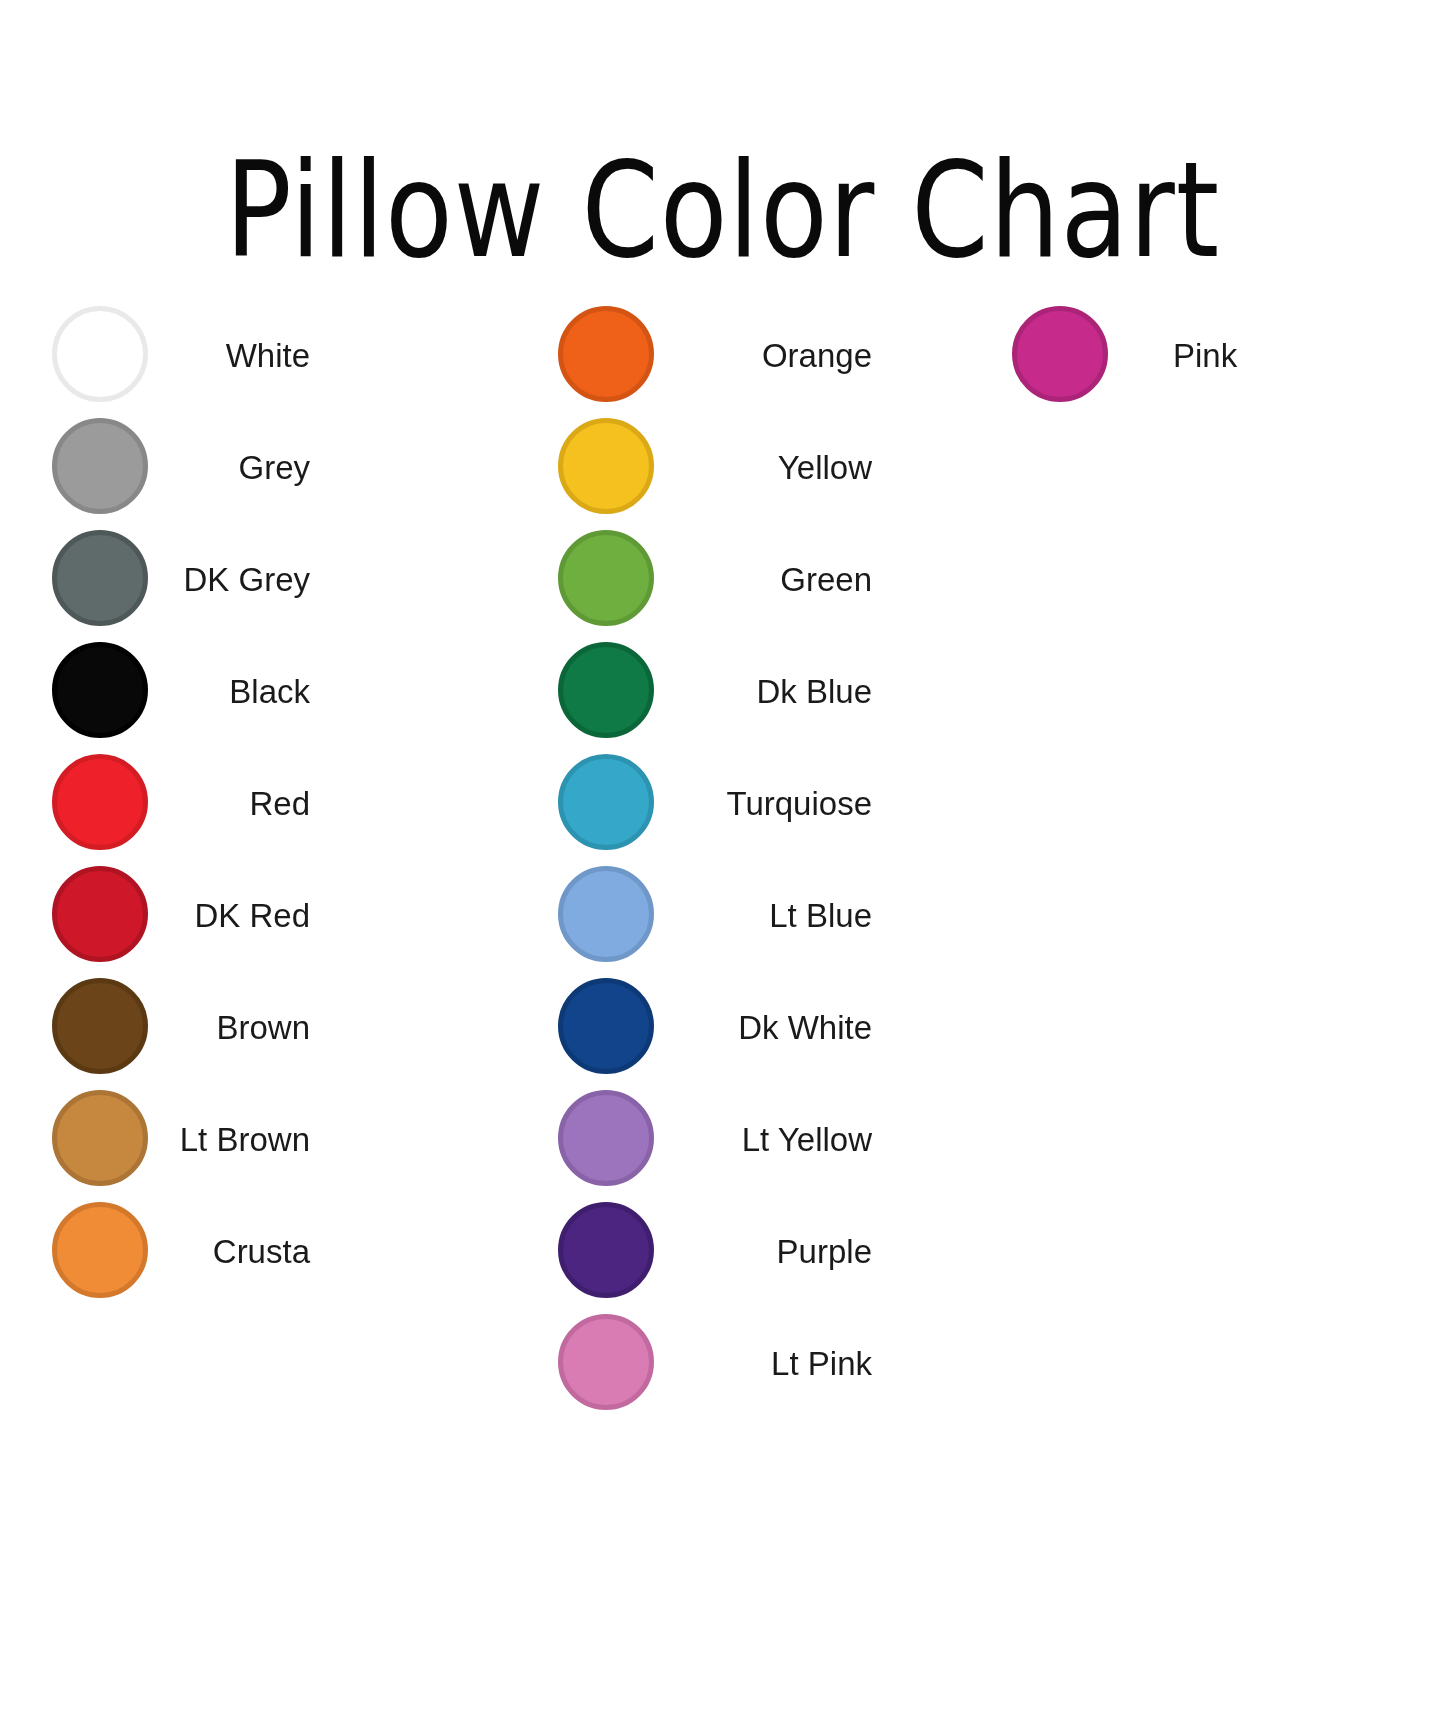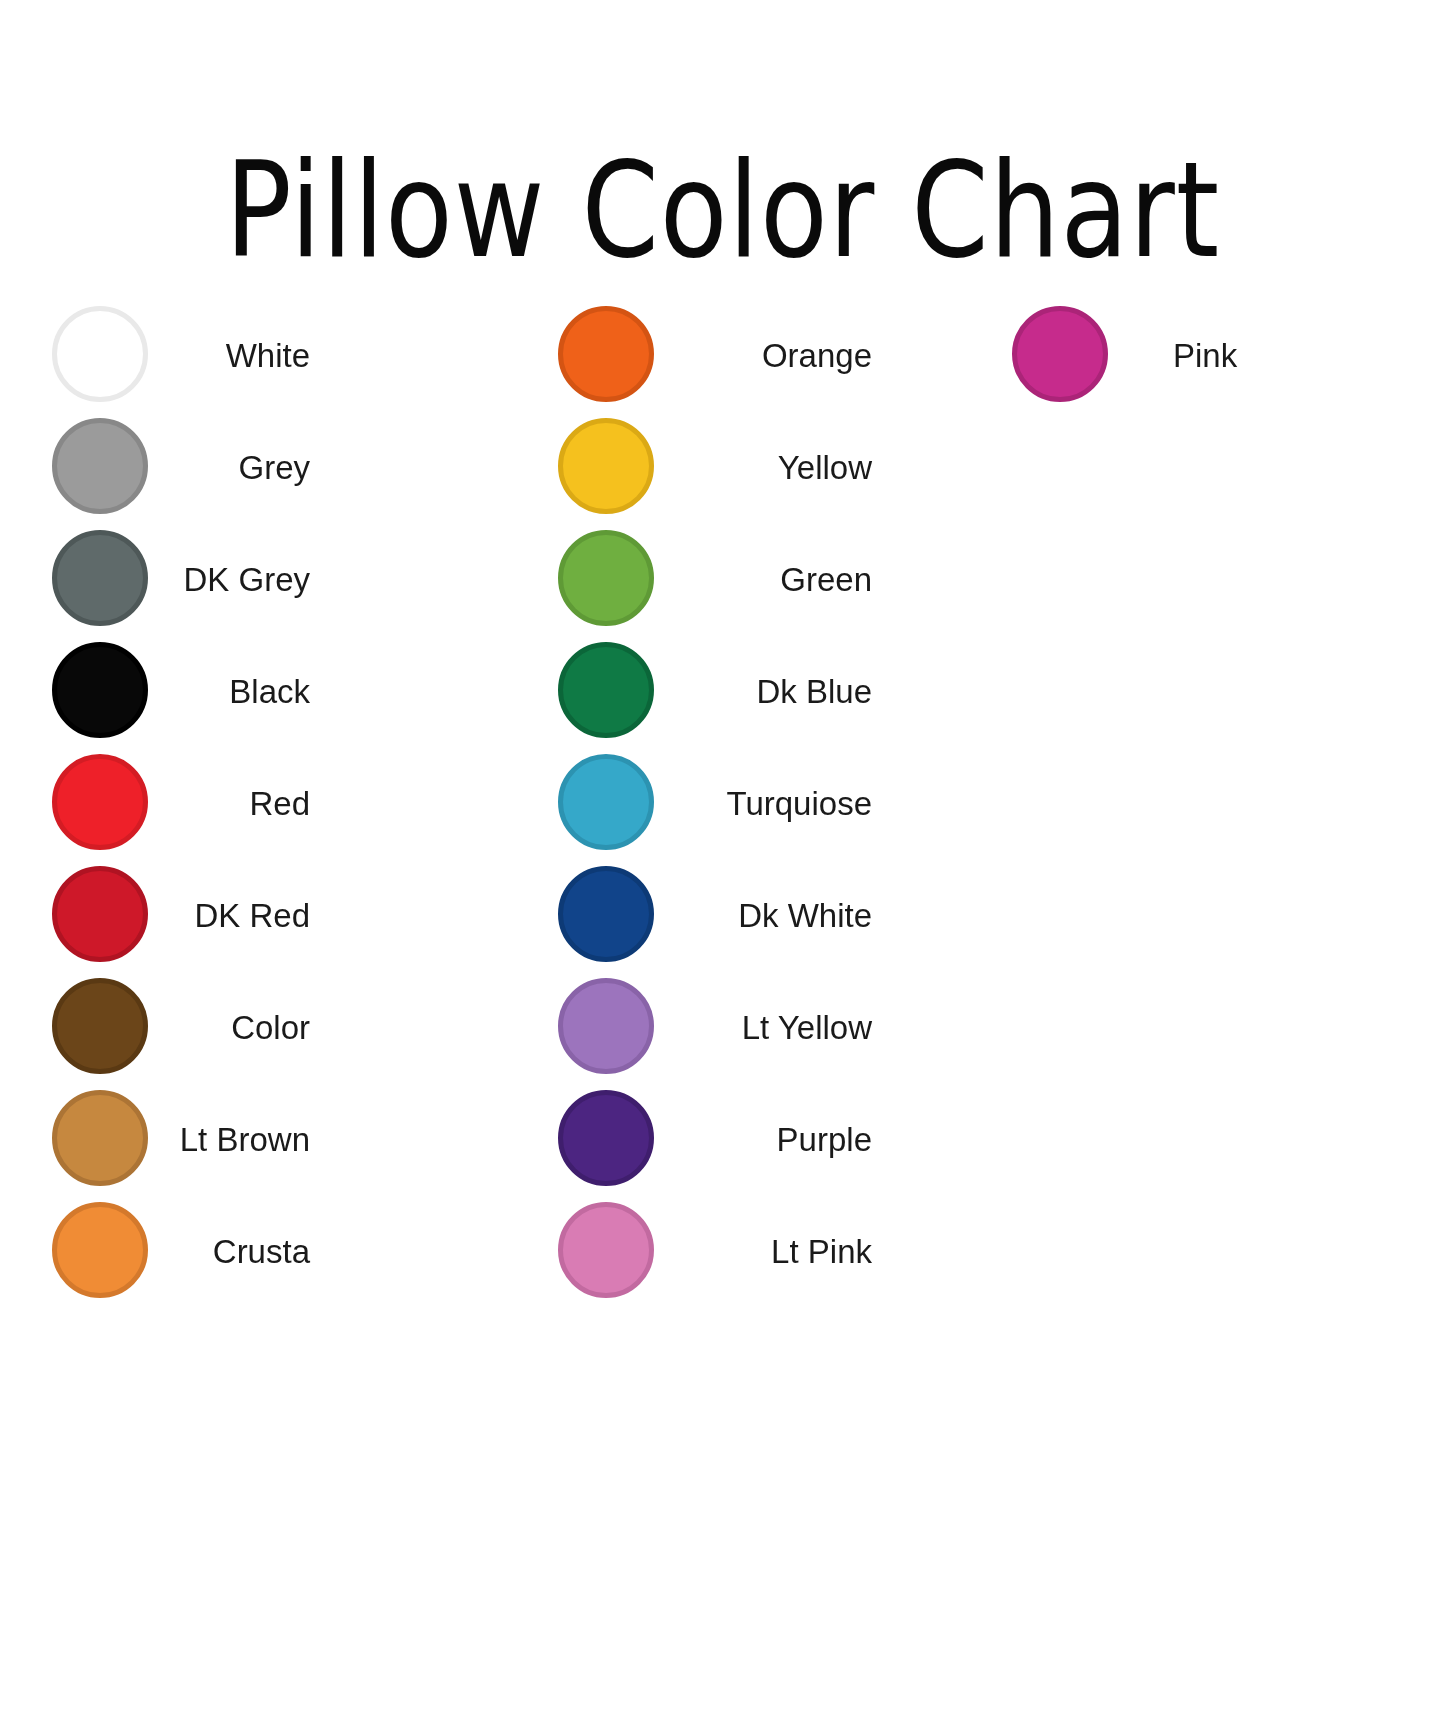--- a/index.html
+++ b/index.html
@@ -130,21 +130,21 @@
         <div class="swatch-row">
           <span class="swatch-dot" style="background: rgb(238, 32, 41); border-color: rgb(212, 28, 36);"></span>
           <span class="swatch-label">Red</span>
         </div>
         <div class="swatch-row">
           <span class="swatch-dot" style="background: rgb(206, 24, 41); border-color: rgb(176, 19, 34);"></span>
           <span class="swatch-label">DK Red</span>
         </div>
         <div class="swatch-row">
           <span class="swatch-dot" style="background: rgb(107, 69, 25); border-color: rgb(90, 57, 19);"></span>
-          <span class="swatch-label">Color</span>
+          <span class="swatch-label">Brown</span>
         </div>
         <div class="swatch-row">
           <span class="swatch-dot" style="background: rgb(198, 136, 63); border-color: rgb(172, 116, 53);"></span>
           <span class="swatch-label">Lt Brown</span>
         </div>
         <div class="swatch-row">
           <span class="swatch-dot" style="background: rgb(240, 140, 53); border-color: rgb(212, 121, 44);"></span>
           <span class="swatch-label">Crusta</span>
         </div>
       </div>
@@ -164,20 +164,24 @@
         </div>
         <div class="swatch-row">
           <span class="swatch-dot" style="background: rgb(15, 122, 69); border-color: rgb(11, 102, 57);"></span>
           <span class="swatch-label">Dk Blue</span>
         </div>
         <div class="swatch-row">
           <span class="swatch-dot" style="background: rgb(53, 168, 201); border-color: rgb(44, 147, 177);"></span>
           <span class="swatch-label">Turquiose</span>
         </div>
         <div class="swatch-row">
+          <span class="swatch-dot" style="background: rgb(127, 171, 224); border-color: rgb(111, 151, 200);"></span>
+          <span class="swatch-label">Lt Blue</span>
+        </div>
+        <div class="swatch-row">
           <span class="swatch-dot" style="background: rgb(17, 68, 138); border-color: rgb(13, 58, 118);"></span>
           <span class="swatch-label">Dk White</span>
         </div>
         <div class="swatch-row">
           <span class="swatch-dot" style="background: rgb(156, 116, 189); border-color: rgb(137, 99, 168);"></span>
           <span class="swatch-label">Lt Yellow</span>
         </div>
         <div class="swatch-row">
           <span class="swatch-dot" style="background: rgb(76, 37, 129); border-color: rgb(63, 30, 109);"></span>
           <span class="swatch-label">Purple</span>

